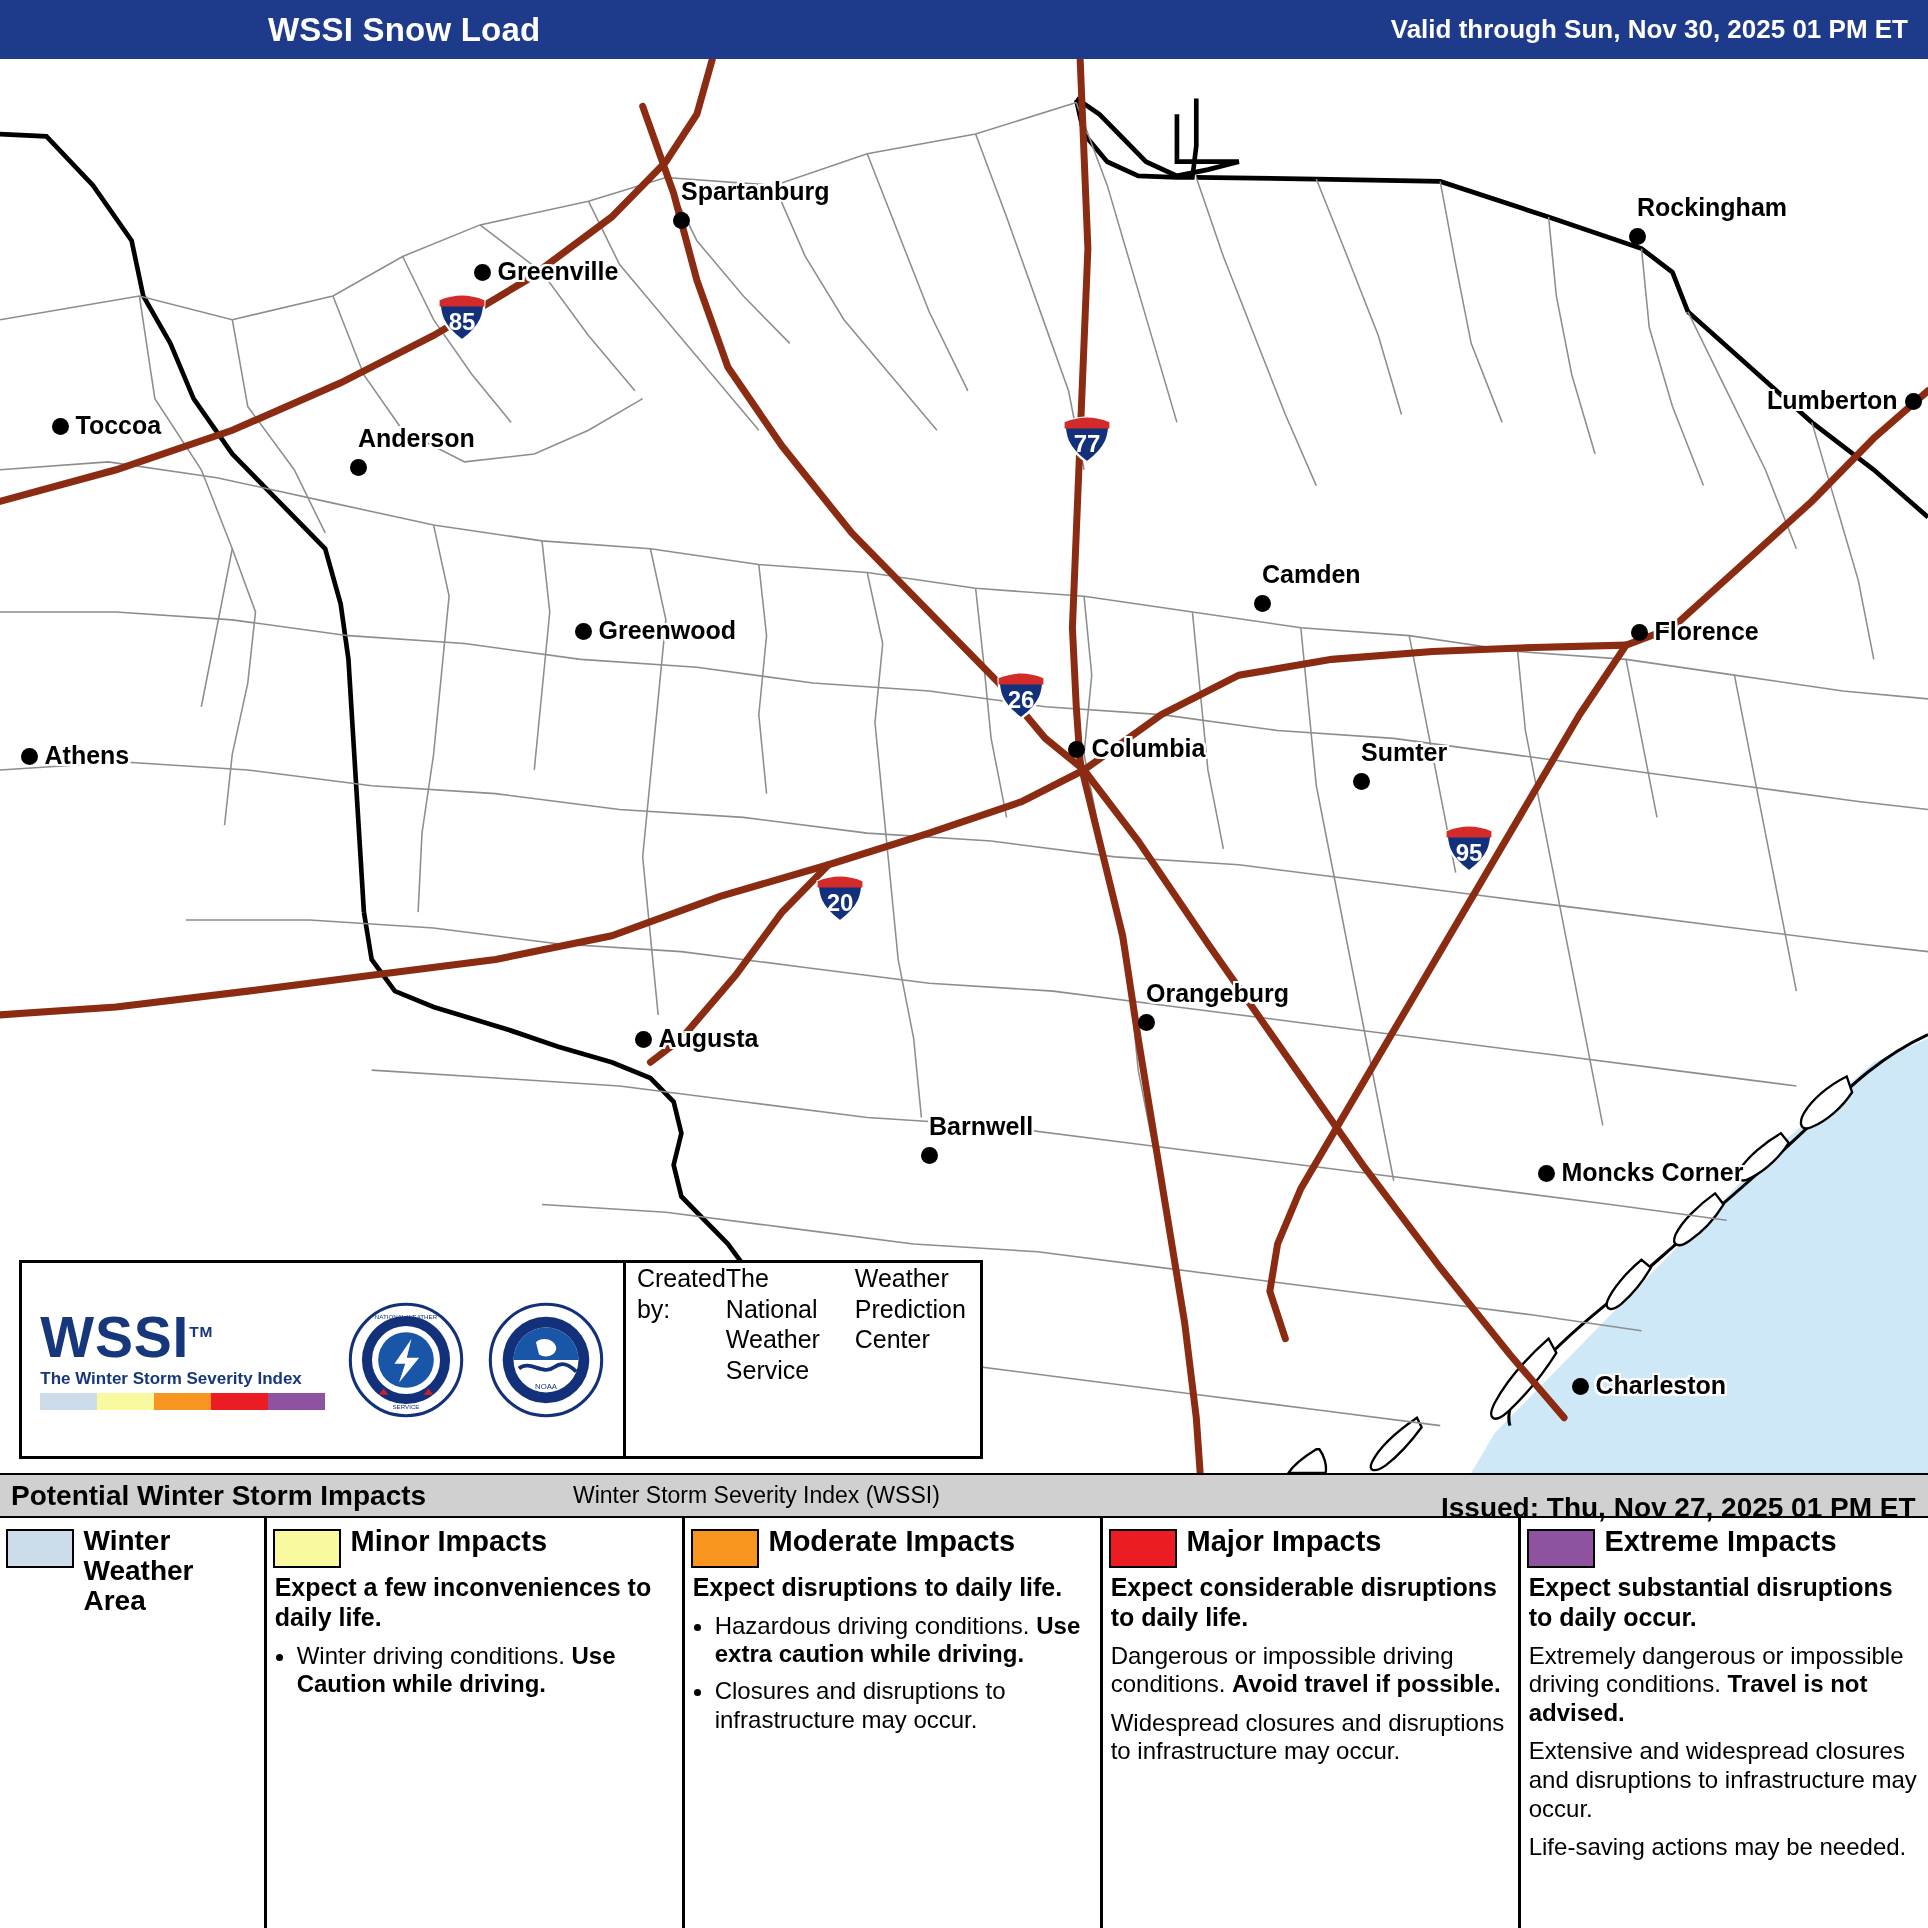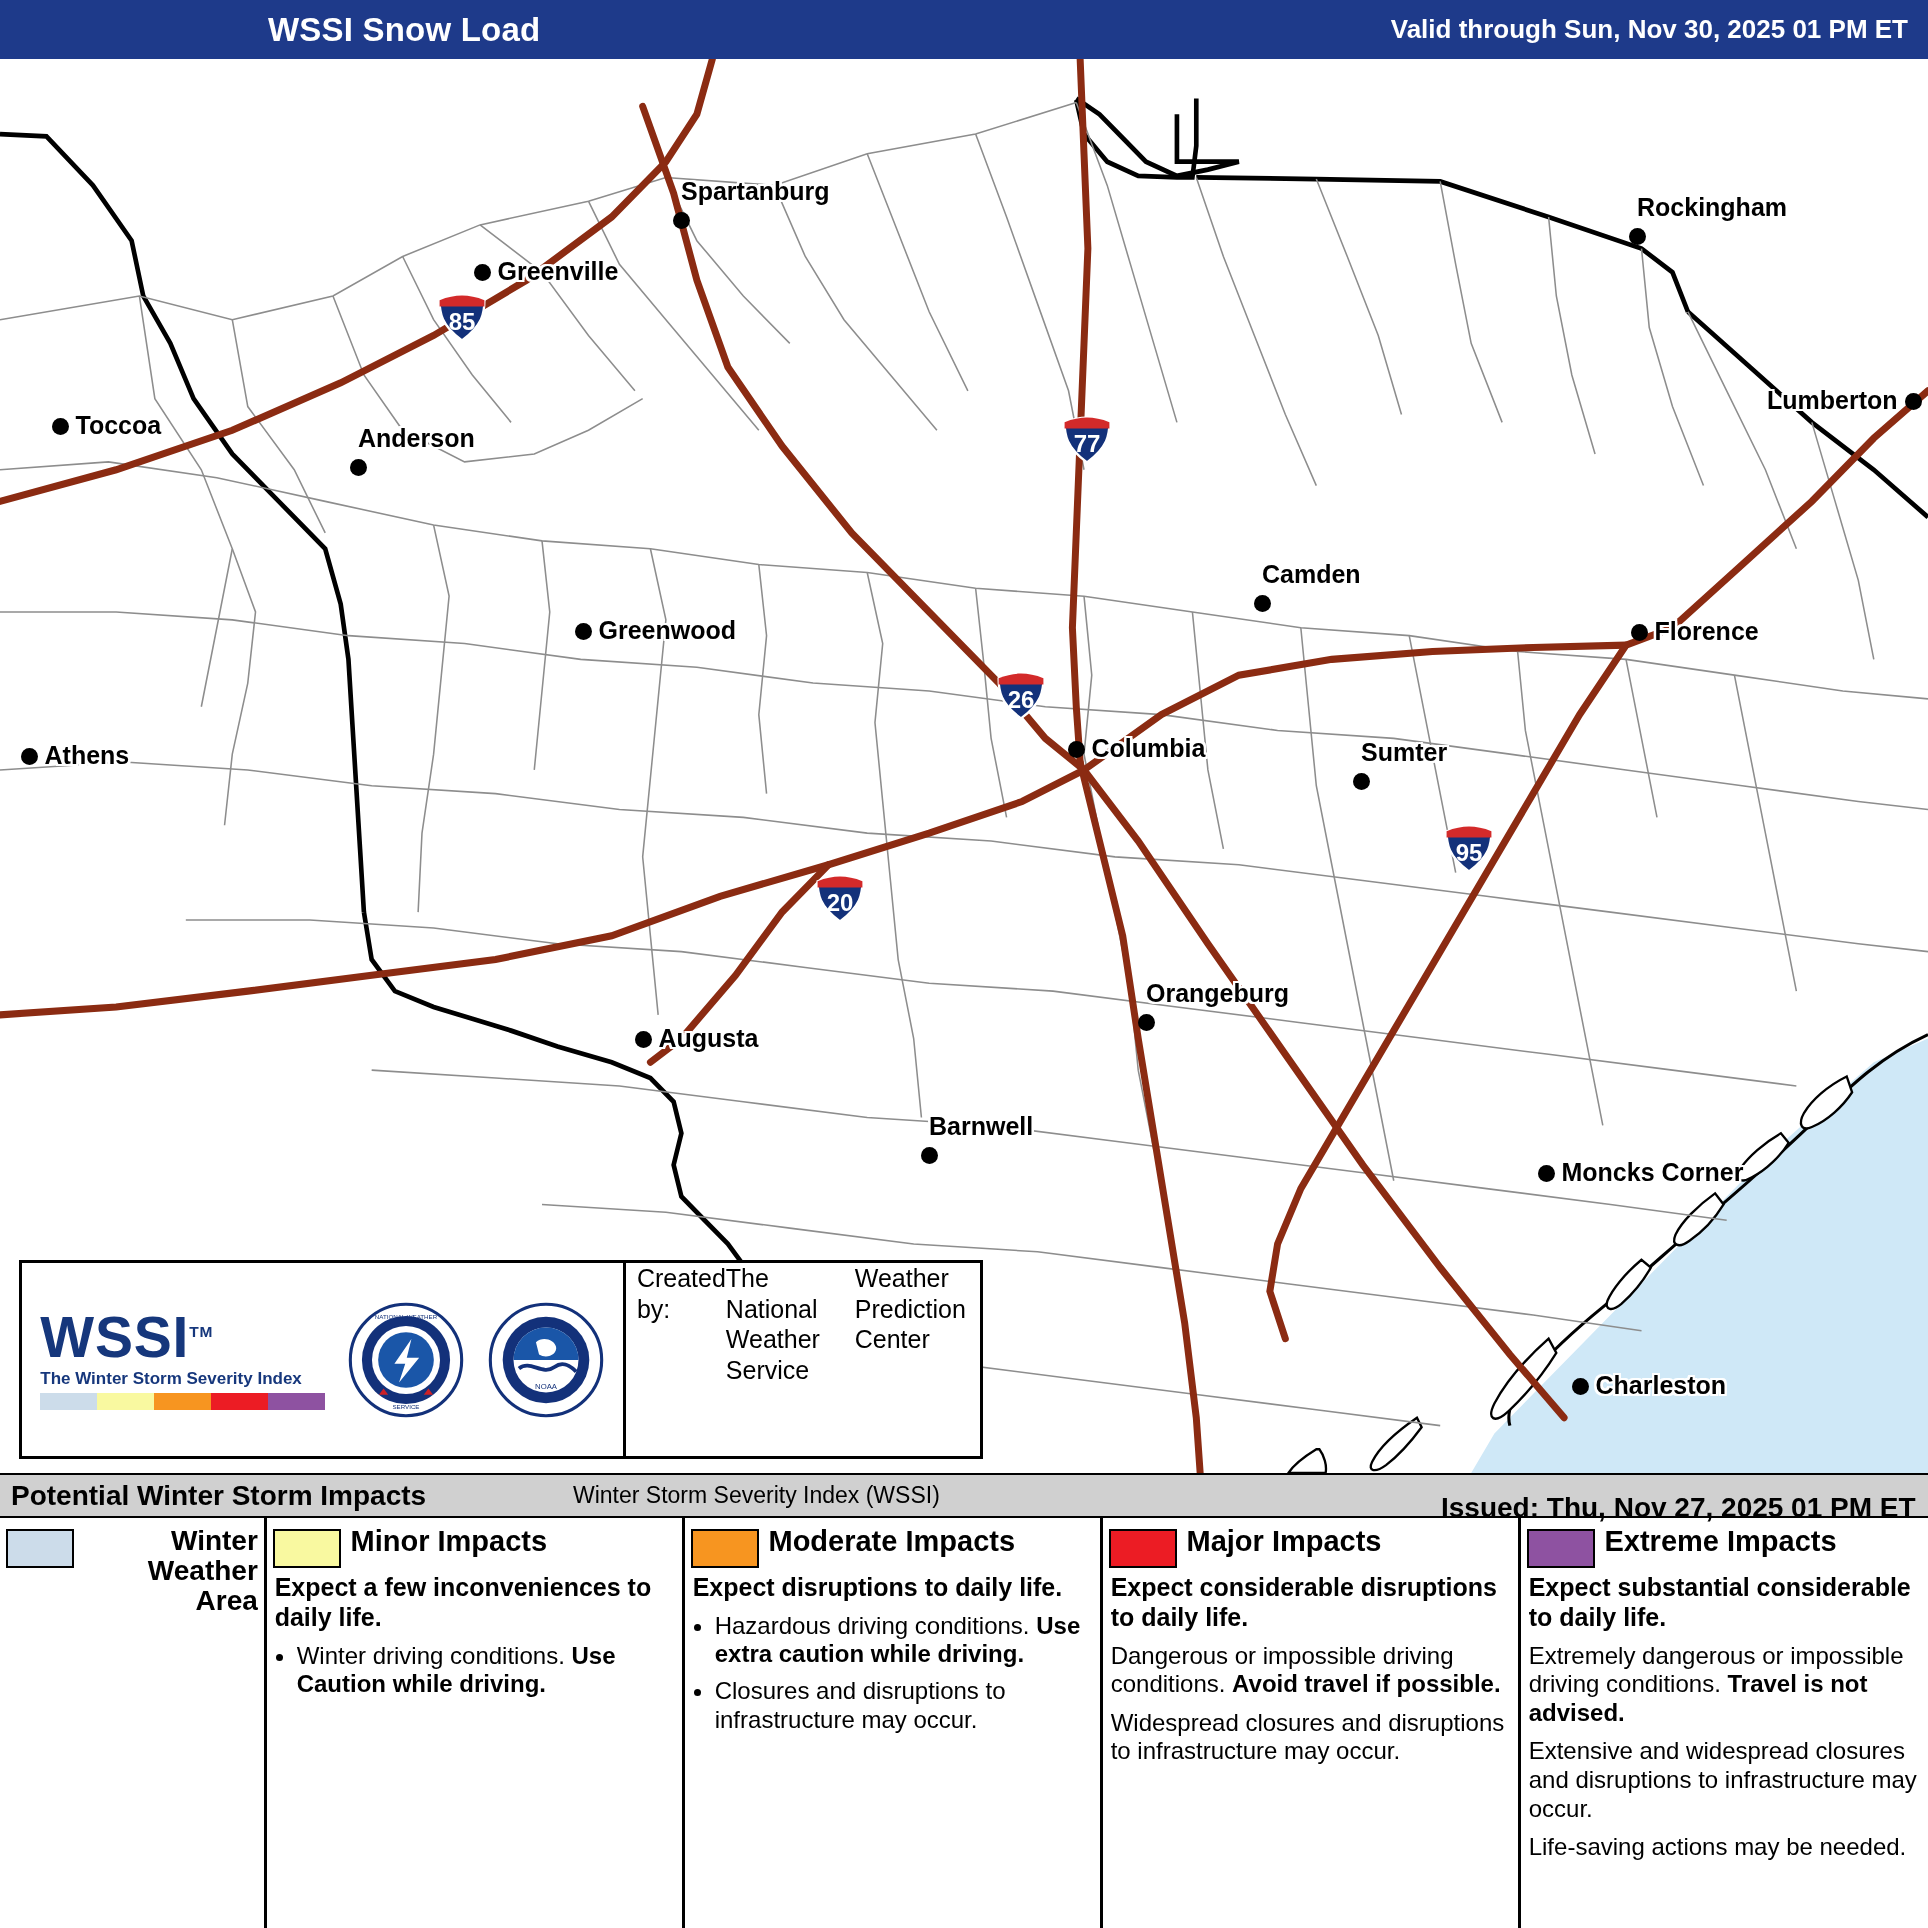--- a/index.html
+++ b/index.html
@@ -239,21 +239,21 @@
     border: 2.3px solid #000;
     box-sizing: border-box;
     flex: 0 0 auto;
     margin-top: 3.1px;
   }
   .lg-title {
     font-size: 29px;
     font-weight: bold;
     line-height: 1.08;
   }
-  .col-0 .lg-title { font-size: 28px; text-align: right; flex: 1 1 auto; }
+  .col-0 .lg-title { font-size: 28px; text-align: left; flex: 1 1 auto; }
   .lg-body {
     padding: 4.6px 7.7px 0 7.7px;
     font-size: 24px;
     line-height: 1.2;
   }
   .lg-body p { margin: 0 0 9.3px 0; }
   .lg-body .b { font-weight: bold; }
   .lg-body ul {
     margin: 0 0 7.7px 0;
     padding-left: 22px;
@@ -562,21 +562,21 @@
         <p><span>Widespread closures and disruptions to infrastructure may occur.</span></p>
       </div>
     </div>
 
     <div class="legend-col col-4">
       <div class="lg-head">
         <div class="swatch" style="background:#8e52a1"></div>
         <div class="lg-title">Extreme Impacts</div>
       </div>
       <div class="lg-body">
-        <p class="lg-lead">Expect substantial considerable to daily life.</p>
+        <p class="lg-lead">Expect substantial disruptions to daily occur.</p>
         <p><span>Extremely dangerous or impossible driving conditions. </span><span class="b">Travel is not advised.</span></p>
         <p><span>Extensive and widespread closures and disruptions to infrastructure may occur.</span></p>
         <p><span>Life-saving actions may be needed.</span></p>
       </div>
     </div>
 
   </div>
 </div>
 
 

